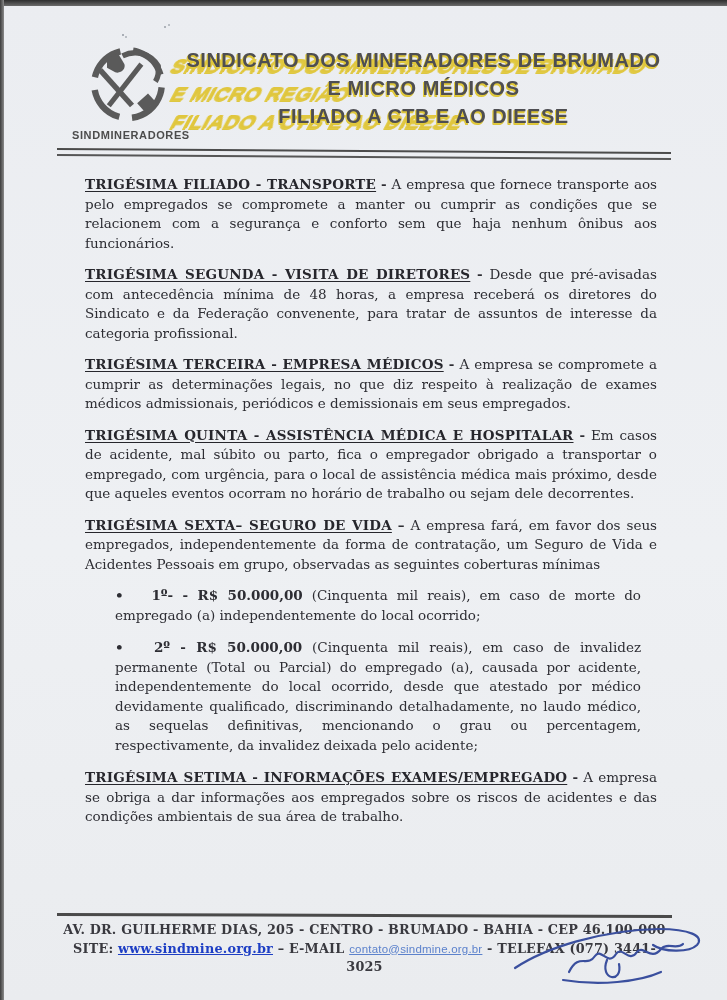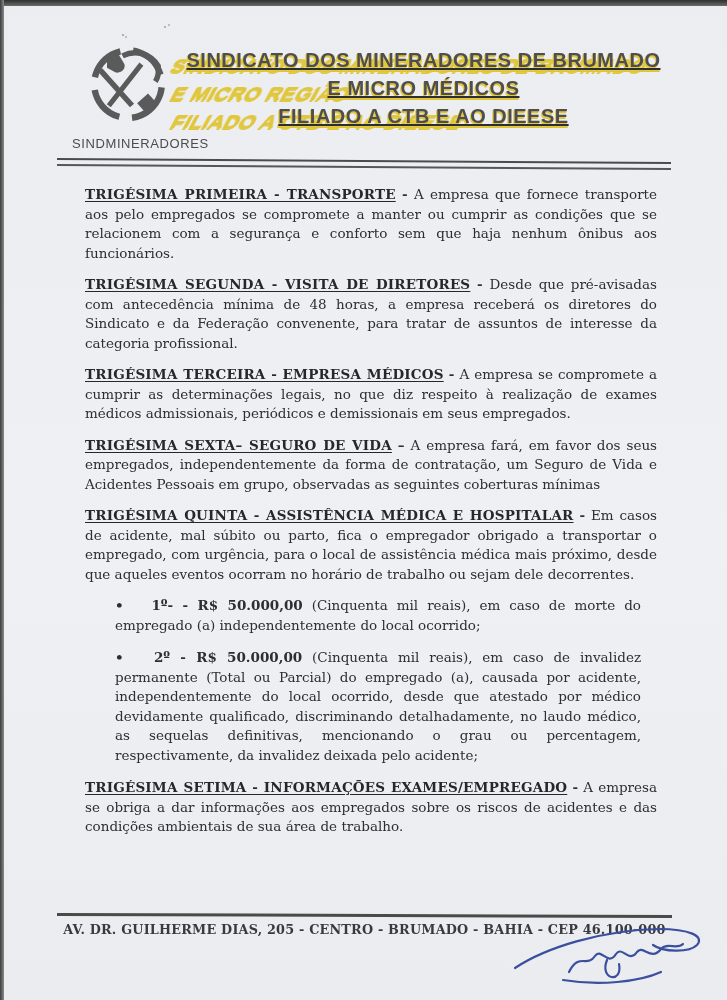--- a/index.html
+++ b/index.html
@@ -13,23 +13,23 @@
   .edge-top{position:absolute;top:0;left:0;right:0;height:6px;
     background:linear-gradient(180deg,#2e2e2e,#6b6b6b);z-index:5;}
   .edge-left{position:absolute;top:0;left:0;bottom:0;width:4px;
     background:linear-gradient(90deg,#3c3c3c,#8a8a8a);z-index:5;}
   .pencil{position:absolute;left:122px;top:34px;width:2px;height:2px;background:#a9aeb6;
     box-shadow:42px -8px 0 #aeb3ba,46px -10px 0 #b9bec4,3px 2px 0 #b9bec4;}
   
   .letterhead{display:flex;align-items:flex-start;padding:44px 64px 0 72px;}
   .logo{width:112px;flex:0 0 112px;text-align:center;}
   .logo svg{display:block;margin:0 auto;}
-  .logo-caption{font-family:"Liberation Sans",sans-serif;font-weight:normal;
-    font-size:13px;letter-spacing:.6px;color:#4c4c4c;margin-top:8px;}
-  .titles{flex:1;text-align:center;margin-top:2px;text-decoration:underline;}
+  .logo-caption{font-family:"Liberation Sans",sans-serif;font-weight:bold;
+    font-size:11px;letter-spacing:.6px;color:#4c4c4c;margin-top:1px;}
+  .titles{flex:1;text-align:center;margin-top:2px;}
   .title3d{
     position:relative;display:inline-block;z-index:0;
     font-family:"Liberation Sans",sans-serif;font-weight:bold;
     font-size:20px;line-height:28px;letter-spacing:.5px;color:#4e4e52;
     text-shadow:-1px 1px 0 #e2ca3c,-1px 2px 0 #ddc538;
   }
   .title3d::before{
     content:attr(data-text);position:absolute;left:0;top:0;z-index:-1;
     color:#e0c435;transform:translate(-3px,5px) skewX(-28deg);
     transform-origin:top center;filter:blur(.4px);opacity:.95;
@@ -92,43 +92,43 @@
     <span class="title3d title-row" data-text="SINDICATO DOS MINERADORES DE BRUMADO">SINDICATO DOS MINERADORES DE BRUMADO</span>
     <span class="title3d title-row" data-text="E MICRO REGIÃO">E MICRO MÉDICOS</span>
     <span class="title3d title-row" data-text="FILIADO A CTB E AO DIEESE">FILIADO A CTB E AO DIEESE</span>
   </div>
 </header>
 
 <div class="rule-double"></div>
 
 <main class="content">
   <p class="clause">
-    <span class="h">TRIGÉSIMA PRIMEIRA - TRANSPORTE</span>
+    <span class="h">TRIGÉSIMA FILIADO - TRANSPORTE</span>
     <span class="sep">-</span>
     <span>A empresa que fornece transporte aos pelo empregados se compromete a manter ou cumprir as condições que se relacionem com a segurança e conforto sem que haja nenhum ônibus aos funcionários.</span>
   </p>
   <p class="clause">
     <span class="h">TRIGÉSIMA SEGUNDA - VISITA DE DIRETORES</span>
     <span class="sep">-</span>
     <span>Desde que pré-avisadas com antecedência mínima de 48 horas, a empresa receberá os diretores do Sindicato e da Federação convenente, para tratar de assuntos de interesse da categoria profissional.</span>
   </p>
   <p class="clause">
     <span class="h">TRIGÉSIMA TERCEIRA - EMPRESA MÉDICOS</span>
     <span class="sep">-</span>
     <span>A empresa se compromete a cumprir as determinações legais, no que diz respeito à realização de exames médicos admissionais, periódicos e demissionais em seus empregados.</span>
   </p>
   <p class="clause">
+    <span class="h">TRIGÉSIMA QUINTA - ASSISTÊNCIA MÉDICA E HOSPITALAR</span>
+    <span class="sep">-</span>
+    <span>Em casos de acidente, mal súbito ou parto, fica o empregador obrigado a transportar o empregado, com urgência, para o local de assistência médica mais próximo, desde que aqueles eventos ocorram no horário de trabalho ou sejam dele decorrentes.</span>
+  </p>
+  <p class="clause">
     <span class="h">TRIGÉSIMA SEXTA– SEGURO DE VIDA</span>
     <span class="sep">–</span>
     <span>A empresa fará, em favor dos seus empregados, independentemente da forma de contratação, um Seguro de Vida e Acidentes Pessoais em grupo, observadas as seguintes coberturas mínimas</span>
-  </p>
-  <p class="clause">
-    <span class="h">TRIGÉSIMA QUINTA - ASSISTÊNCIA MÉDICA E HOSPITALAR</span>
-    <span class="sep">-</span>
-    <span>Em casos de acidente, mal súbito ou parto, fica o empregador obrigado a transportar o empregado, com urgência, para o local de assistência médica mais próximo, desde que aqueles eventos ocorram no horário de trabalho ou sejam dele decorrentes.</span>
   </p>
   <ul class="coverages">
     <li>
       <span class="b">1º- - R$ 50.000,00</span>
       <span>(Cinquenta mil reais), em caso de morte do empregado (a) independentemente do local ocorrido;</span>
     </li>
     <li>
       <span class="b">2º - R$ 50.000,00</span>
       <span>(Cinquenta mil reais), em caso de invalidez permanente (Total ou Parcial) do empregado (a), causada por acidente, independentemente do local ocorrido, desde que atestado por médico devidamente qualificado, discriminando detalhadamente, no laudo médico, as sequelas definitivas, mencionando o grau ou percentagem, respectivamente, da invalidez deixada pelo acidente;</span>
     </li>
@@ -136,20 +136,27 @@
   <p class="clause">
     <span class="h">TRIGÉSIMA SETIMA - INFORMAÇÕES EXAMES/EMPREGADO</span>
     <span class="sep">-</span>
     <span>A empresa se obriga a dar informações aos empregados sobre os riscos de acidentes e das condições ambientais de sua área de trabalho.</span>
   </p>
 </main>
 
 <footer class="footer">
   <div class="rule-footer"></div>
   <div>AV. DR. GUILHERME DIAS, 205 - CENTRO - BRUMADO - BAHIA - CEP 46.100-000</div>
+  <div>
+    <span>SITE:</span>
+    <a class="link-site">www.sindmine.org.br</a>
+    <span>– E-MAIL</span>
+    <a class="link-email">contato@sindmine.org.br</a>
+    <span>- TELEFAX (077) 3441-3025</span>
+  </div>
 </footer>
 
 <svg class="signature" width="200" height="72" viewBox="0 0 200 72">
   <g fill="none" stroke="#3a4f9e" stroke-width="2.2" stroke-linecap="round">
     <path d="M4 46 C34 26 90 8 148 7 C178 7 194 14 186 23 C178 31 152 30 142 23"></path>
     <path d="M58 50 C68 30 76 46 84 34 C90 25 97 45 105 32 C111 23 118 42 126 30 C132 22 140 40 150 27 C156 20 166 28 172 22"></path>
     <path d="M96 38 C88 58 112 62 108 42"></path>
     <path d="M52 58 C88 64 128 60 150 50"></path>
   </g>
 </svg>

